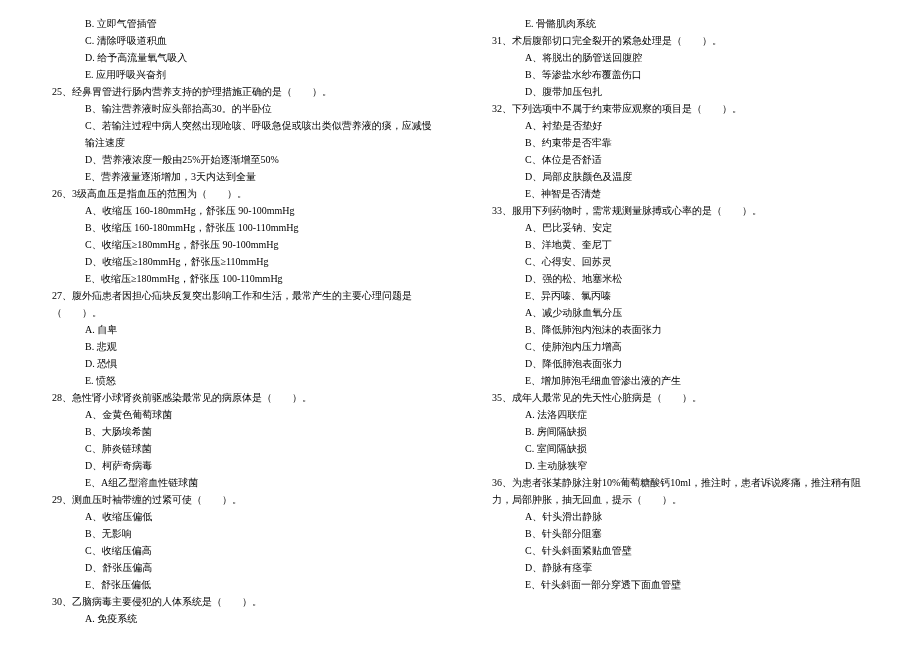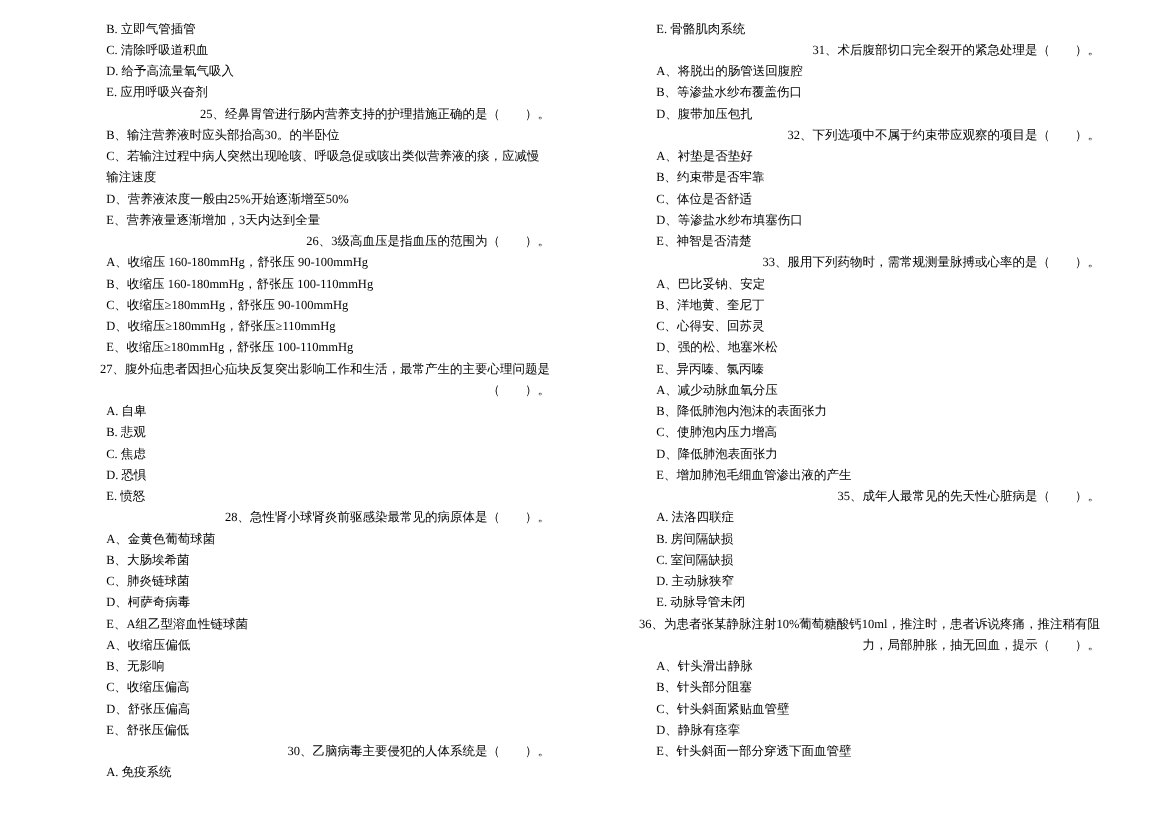--- a/index.html
+++ b/index.html
@@ -21,21 +21,20 @@
       gap: 40px;
     }
     .col {
       flex: 1;
     }
     .option {
       padding-left: 45px;
     }
     .question {
       padding-left: 12px;
-      text-align: right;
     }
   </style>
 </head>
 <body>
 
 <div class="columns">
   <div class="col">
     <div class="option">B. 立即气管插管</div>
     <div class="option">C. 清除呼吸道积血</div>
     <div class="option">D. 给予高流量氧气吸入</div>
@@ -47,68 +46,67 @@
     <div class="option">E、营养液量逐渐增加，3天内达到全量</div>
     <div class="question">26、3级高血压是指血压的范围为（　　）。</div>
     <div class="option">A、收缩压 160-180mmHg，舒张压 90-100mmHg</div>
     <div class="option">B、收缩压 160-180mmHg，舒张压 100-110mmHg</div>
     <div class="option">C、收缩压≥180mmHg，舒张压 90-100mmHg</div>
     <div class="option">D、收缩压≥180mmHg，舒张压≥110mmHg</div>
     <div class="option">E、收缩压≥180mmHg，舒张压 100-110mmHg</div>
     <div class="question">27、腹外疝患者因担心疝块反复突出影响工作和生活，最常产生的主要心理问题是（　　）。</div>
     <div class="option">A. 自卑</div>
     <div class="option">B. 悲观</div>
-    <div class="option">C. 焦虑</div>
     <div class="option">D. 恐惧</div>
     <div class="option">E. 愤怒</div>
     <div class="question">28、急性肾小球肾炎前驱感染最常见的病原体是（　　）。</div>
     <div class="option">A、金黄色葡萄球菌</div>
     <div class="option">B、大肠埃希菌</div>
     <div class="option">C、肺炎链球菌</div>
     <div class="option">D、柯萨奇病毒</div>
     <div class="option">E、A组乙型溶血性链球菌</div>
+    <div class="question">29、测血压时袖带缠的过紧可使（　　）。</div>
     <div class="option">A、收缩压偏低</div>
     <div class="option">B、无影响</div>
     <div class="option">C、收缩压偏高</div>
     <div class="option">D、舒张压偏高</div>
     <div class="option">E、舒张压偏低</div>
     <div class="question">30、乙脑病毒主要侵犯的人体系统是（　　）。</div>
     <div class="option">A. 免疫系统</div>
 
   </div>
 
   <div class="col">
     <div class="option">E. 骨骼肌肉系统</div>
     <div class="question">31、术后腹部切口完全裂开的紧急处理是（　　）。</div>
     <div class="option">A、将脱出的肠管送回腹腔</div>
     <div class="option">B、等渗盐水纱布覆盖伤口</div>
     <div class="option">D、腹带加压包扎</div>
     <div class="question">32、下列选项中不属于约束带应观察的项目是（　　）。</div>
     <div class="option">A、衬垫是否垫好</div>
     <div class="option">B、约束带是否牢靠</div>
     <div class="option">C、体位是否舒适</div>
-    <div class="option">D、等渗盐水纱布填塞伤口</div>
+    <div class="option">D、局部皮肤颜色及温度</div>
     <div class="option">E、神智是否清楚</div>
     <div class="question">33、服用下列药物时，需常规测量脉搏或心率的是（　　）。</div>
     <div class="option">A、巴比妥钠、安定</div>
     <div class="option">B、洋地黄、奎尼丁</div>
     <div class="option">C、心得安、回苏灵</div>
     <div class="option">D、强的松、地塞米松</div>
     <div class="option">E、异丙嗪、氯丙嗪</div>
     <div class="option">A、减少动脉血氧分压</div>
     <div class="option">B、降低肺泡内泡沫的表面张力</div>
     <div class="option">C、使肺泡内压力增高</div>
     <div class="option">D、降低肺泡表面张力</div>
     <div class="option">E、增加肺泡毛细血管渗出液的产生</div>
     <div class="question">35、成年人最常见的先天性心脏病是（　　）。</div>
     <div class="option">A. 法洛四联症</div>
     <div class="option">B. 房间隔缺损</div>
     <div class="option">C. 室间隔缺损</div>
     <div class="option">D. 主动脉狭窄</div>
-    <div class="option">E. 动脉导管未闭</div>
     <div class="question">36、为患者张某静脉注射10%葡萄糖酸钙10ml，推注时，患者诉说疼痛，推注稍有阻力，局部肿胀，抽无回血，提示（　　）。</div>
     <div class="option">A、针头滑出静脉</div>
     <div class="option">B、针头部分阻塞</div>
     <div class="option">C、针头斜面紧贴血管壁</div>
     <div class="option">D、静脉有痉挛</div>
     <div class="option">E、针头斜面一部分穿透下面血管壁</div>
 
   </div>
 </div>
 

